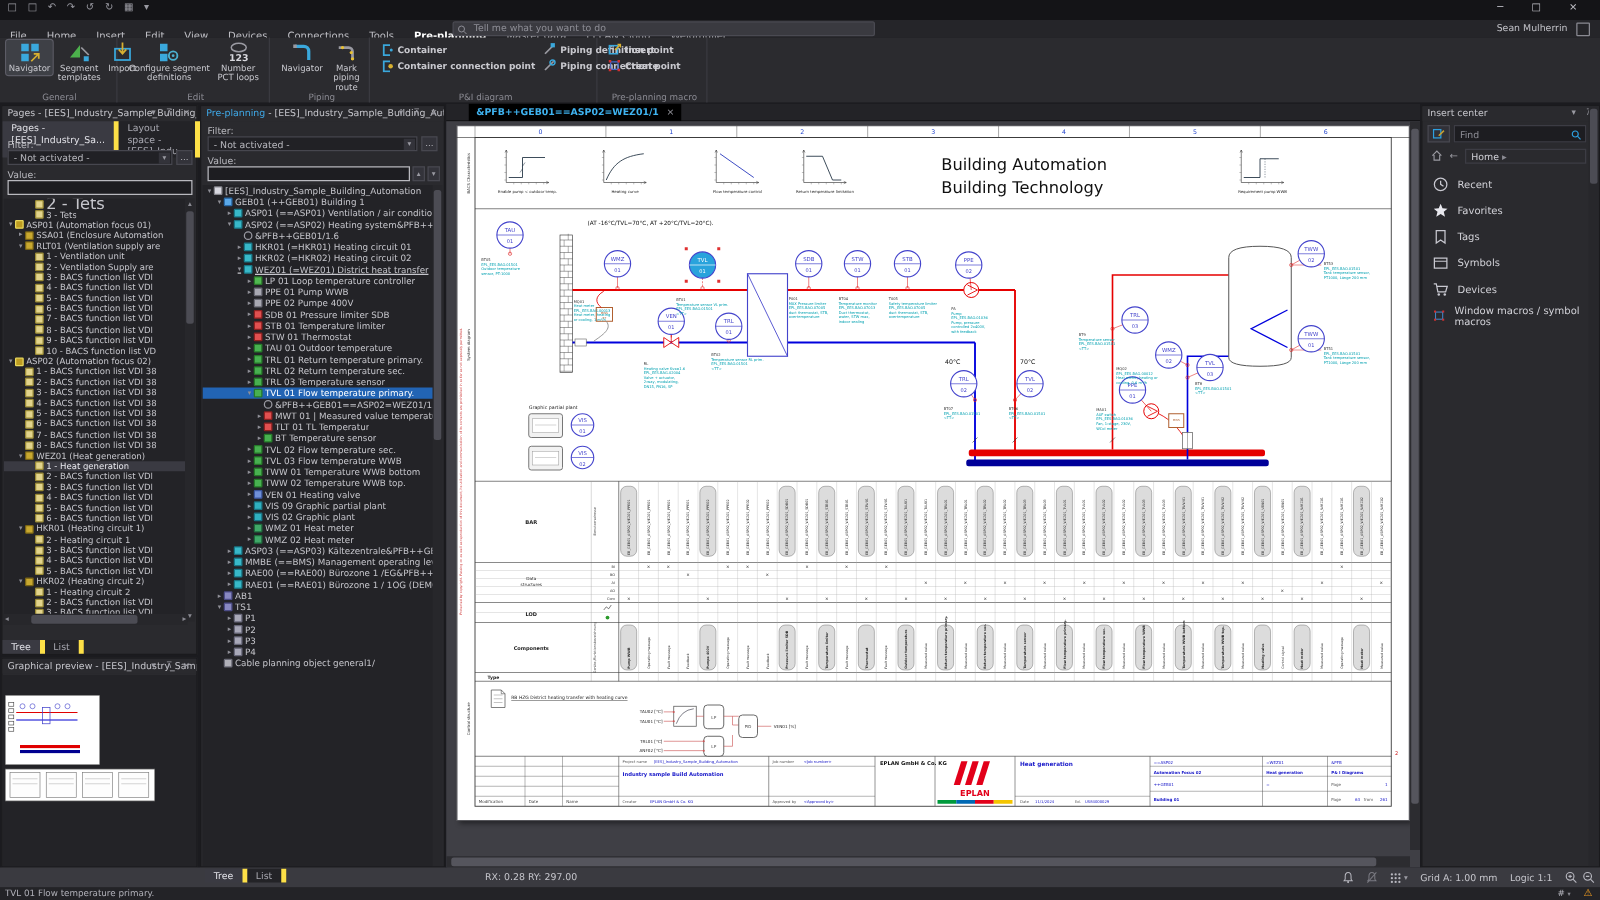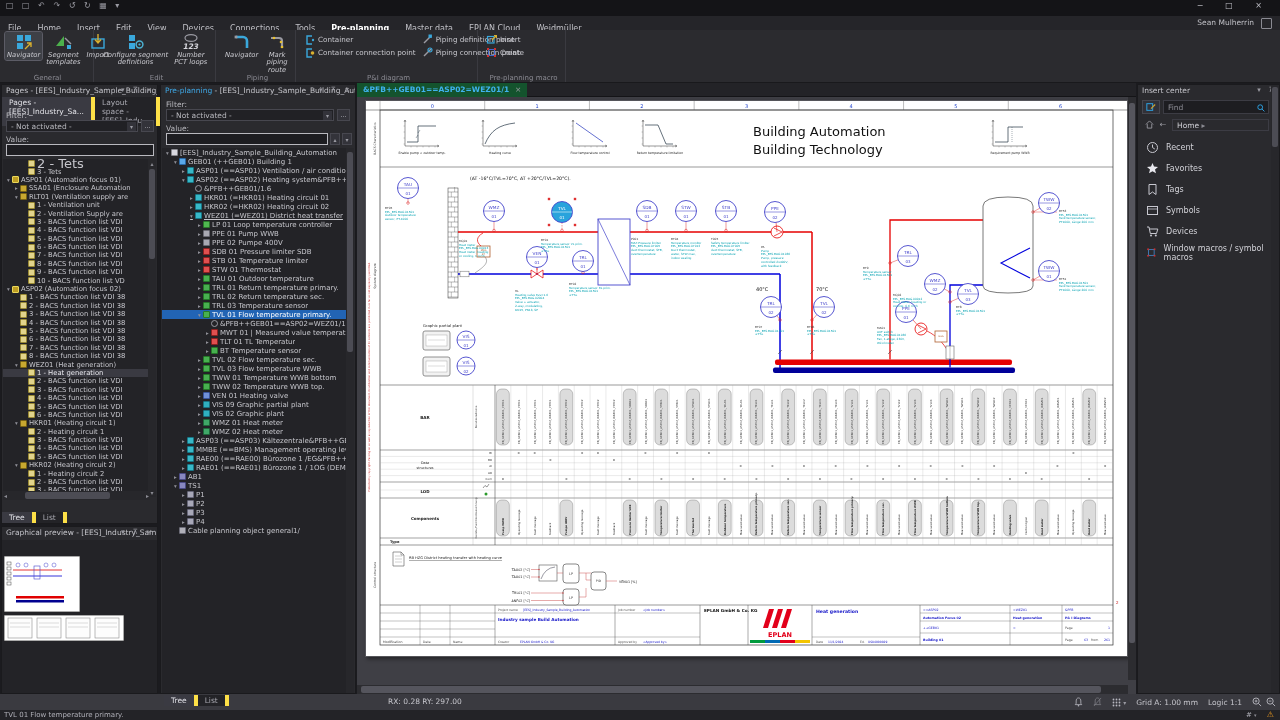--- a/index.html
+++ b/index.html
@@ -21,26 +21,26 @@
   #menu-search{position:absolute;left:362px;top:1px;width:338px;height:12px;background:#3a3a40;border:1px solid #4a4a52;
     border-radius:2px;color:#8e8e96;font-size:7.5px;line-height:10px;padding-left:16px;}
   #menu-user{position:absolute;right:26px;top:2px;font-size:7.5px;color:#c0c0c6;}
   #menu-user-icon{position:absolute;right:8px;top:2px;width:11px;height:11px;border:1px solid #8a8a92;border-radius:1px;}
 
   
   #ribbon{position:absolute;left:0;top:30px;width:1280px;height:53px;background:#2b2b2f;border-bottom:1px solid #19191c;}
   .rgroup{position:absolute;top:0;height:52px;border-right:1px solid #3a3a40;}
   .rgroup-label{position:absolute;bottom:0;left:0;right:0;text-align:center;font-size:7px;color:#8a8a92;}
   .bigbtns{display:flex;align-items:flex-start;padding:2px 2px 0 2px;}
-  .bigbtn{display:flex;flex-direction:column;align-items:center;margin:0 1px;padding:1px 2px;border-radius:2px;font-style:italic;}
+  .bigbtn{display:flex;flex-direction:column;align-items:center;margin:0 1px;padding:1px 2px;border-radius:2px;}
   .bigbtn.selected{background:#3e4046;outline:1px solid #5c5c66;}
   .bigbtn .lbl{font-size:6.8px;line-height:1.1;color:#c8c8ce;text-align:center;white-space:pre-line;margin-top:1px;}
   .smallcols{display:flex;padding:3px 4px 0 4px;}
   .smallcol{display:flex;flex-direction:column;margin-right:6px;}
-  .smallbtn{display:flex;align-items:center;height:13px;}
+  .smallbtn{display:flex;align-items:center;height:13px;font-weight:bold;}
   .smallbtn .lbl{font-size:7.2px;color:#c8c8ce;margin-left:3px;white-space:nowrap;}
 
   
   .panel{position:absolute;background:#2a2a2e;border:1px solid #1a1a1d;}
   .phead{position:absolute;left:0;right:0;top:0;height:12px;background:#2a2a2e;font-size:7.5px;color:#c4c4ca;
     padding:1px 4px;white-space:nowrap;overflow:hidden;}
   .phead .accent{color:#3fa9e8;}
   .hicons{position:absolute;right:2px;top:1px;font-size:7px;color:#9a9aa2;letter-spacing:3px;}
   .plabel{position:absolute;font-size:7.5px;color:#b8b8be;}
   .pselect{position:absolute;height:12px;background:#212125;border:1px solid #47474f;font-size:7.5px;color:#b8b8be;
@@ -66,21 +66,21 @@
   .btab.on{background:#3a3a42;color:#e0e0e6;}
   .scrollh{position:absolute;height:9px;background:#27272b;}
   .scrollh .thumb{position:absolute;top:1px;height:7px;background:#4c4c54;border-radius:2px;}
   .scrollv{position:absolute;width:8px;background:#27272b;}
   .scrollv .thumb{position:absolute;left:1px;width:6px;background:#4c4c54;border-radius:2px;}
   .sarrow{color:#8a8a92;font-size:6px;line-height:9px;text-align:center;}
 
   
   #editor{position:absolute;left:357px;top:83px;width:779px;height:611px;background:#1f1f23;}
   #doc-tabbar{position:absolute;left:0;top:0;width:100%;height:14px;background:#232327;border-bottom:1px solid #141417;}
-  #doc-tab{position:absolute;left:0;top:0;height:14px;background:#14532d;padding:2px 6px 0 6px;font-size:7.5px;
+  #doc-tab{position:absolute;left:18px;top:0;height:14px;background:#000000;padding:2px 6px 0 6px;font-size:7.5px;
     color:#3fb3f0;font-weight:bold;}
   #doc-tab .x{color:#9a9aa2;font-weight:normal;margin-left:6px;}
   #canvas{position:absolute;left:0;top:14px;width:779px;height:597px;background:#3f3f45;overflow:hidden;}
   #sheet-wrap{position:absolute;left:8px;top:3px;width:763px;height:557px;box-shadow:2px 2px 4px rgba(0,0,0,.45);}
   svg{font-family:"DejaVu Sans","Liberation Sans",sans-serif;}
 
   
   #insert-panel{position:absolute;left:1137px;top:84px;width:143px;height:610px;background:#2a2a2e;border:1px solid #1a1a1d;}
   #ic-search{position:absolute;left:4px;top:15px;width:127px;height:14px;display:flex;}
   #ic-search .btn{width:18px;height:14px;border:1px solid #47474f;background:#313138;margin-right:3px;display:flex;align-items:center;justify-content:center;}
@@ -108,20 +108,27 @@
 
 <div id="app">
 
   <div id="titlebar">
     <div id="qat">□ □ ↶ ↷ ↺ ↻ ▦ ▾</div>
     <div id="winbtns">─ □ ×</div>
   </div>
 
   <div id="menubar">
     <div id="menu-items"><div class="menu-item" style="display: inline-block;">File</div><div class="menu-item" style="display: inline-block;">Home</div><div class="menu-item" style="display: inline-block;">Insert</div><div class="menu-item" style="display: inline-block;">Edit</div><div class="menu-item" style="display: inline-block;">View</div><div class="menu-item" style="display: inline-block;">Devices</div><div class="menu-item" style="display: inline-block;">Connections</div><div class="menu-item" style="display: inline-block;">Tools</div><div class="menu-item active" style="display: inline-block;">Pre-planning</div><div class="menu-item" style="display: inline-block;">Master data</div><div class="menu-item" style="display: inline-block;">EPLAN Cloud</div><div class="menu-item" style="display: inline-block;">Weidmüller</div></div>
+    <div id="menu-search">
+      <svg style="position:absolute;left:3px;top:2px" width="8" height="8" viewBox="0 0 10 10">
+          <circle cx="4" cy="4" r="3" fill="none" stroke="#8e8e96" stroke-width="1"></circle>
+          <line x1="6.2" y1="6.2" x2="9" y2="9" stroke="#8e8e96" stroke-width="1"></line>
+        </svg>
+      <span>Tell me what you want to do</span>
+    </div>
     <div id="menu-user">Sean Mulherrin</div>
     <div id="menu-user-icon"></div>
   </div>
 
   <div id="ribbon">
       <div id="ribbon-groups">
         <div class="rgroup" style="left: 2px; width: 92px;">
           <div class="bigbtns">
             <div class="bigbtn selected">
               <svg width="18" height="18" viewBox="0 0 18 18">

